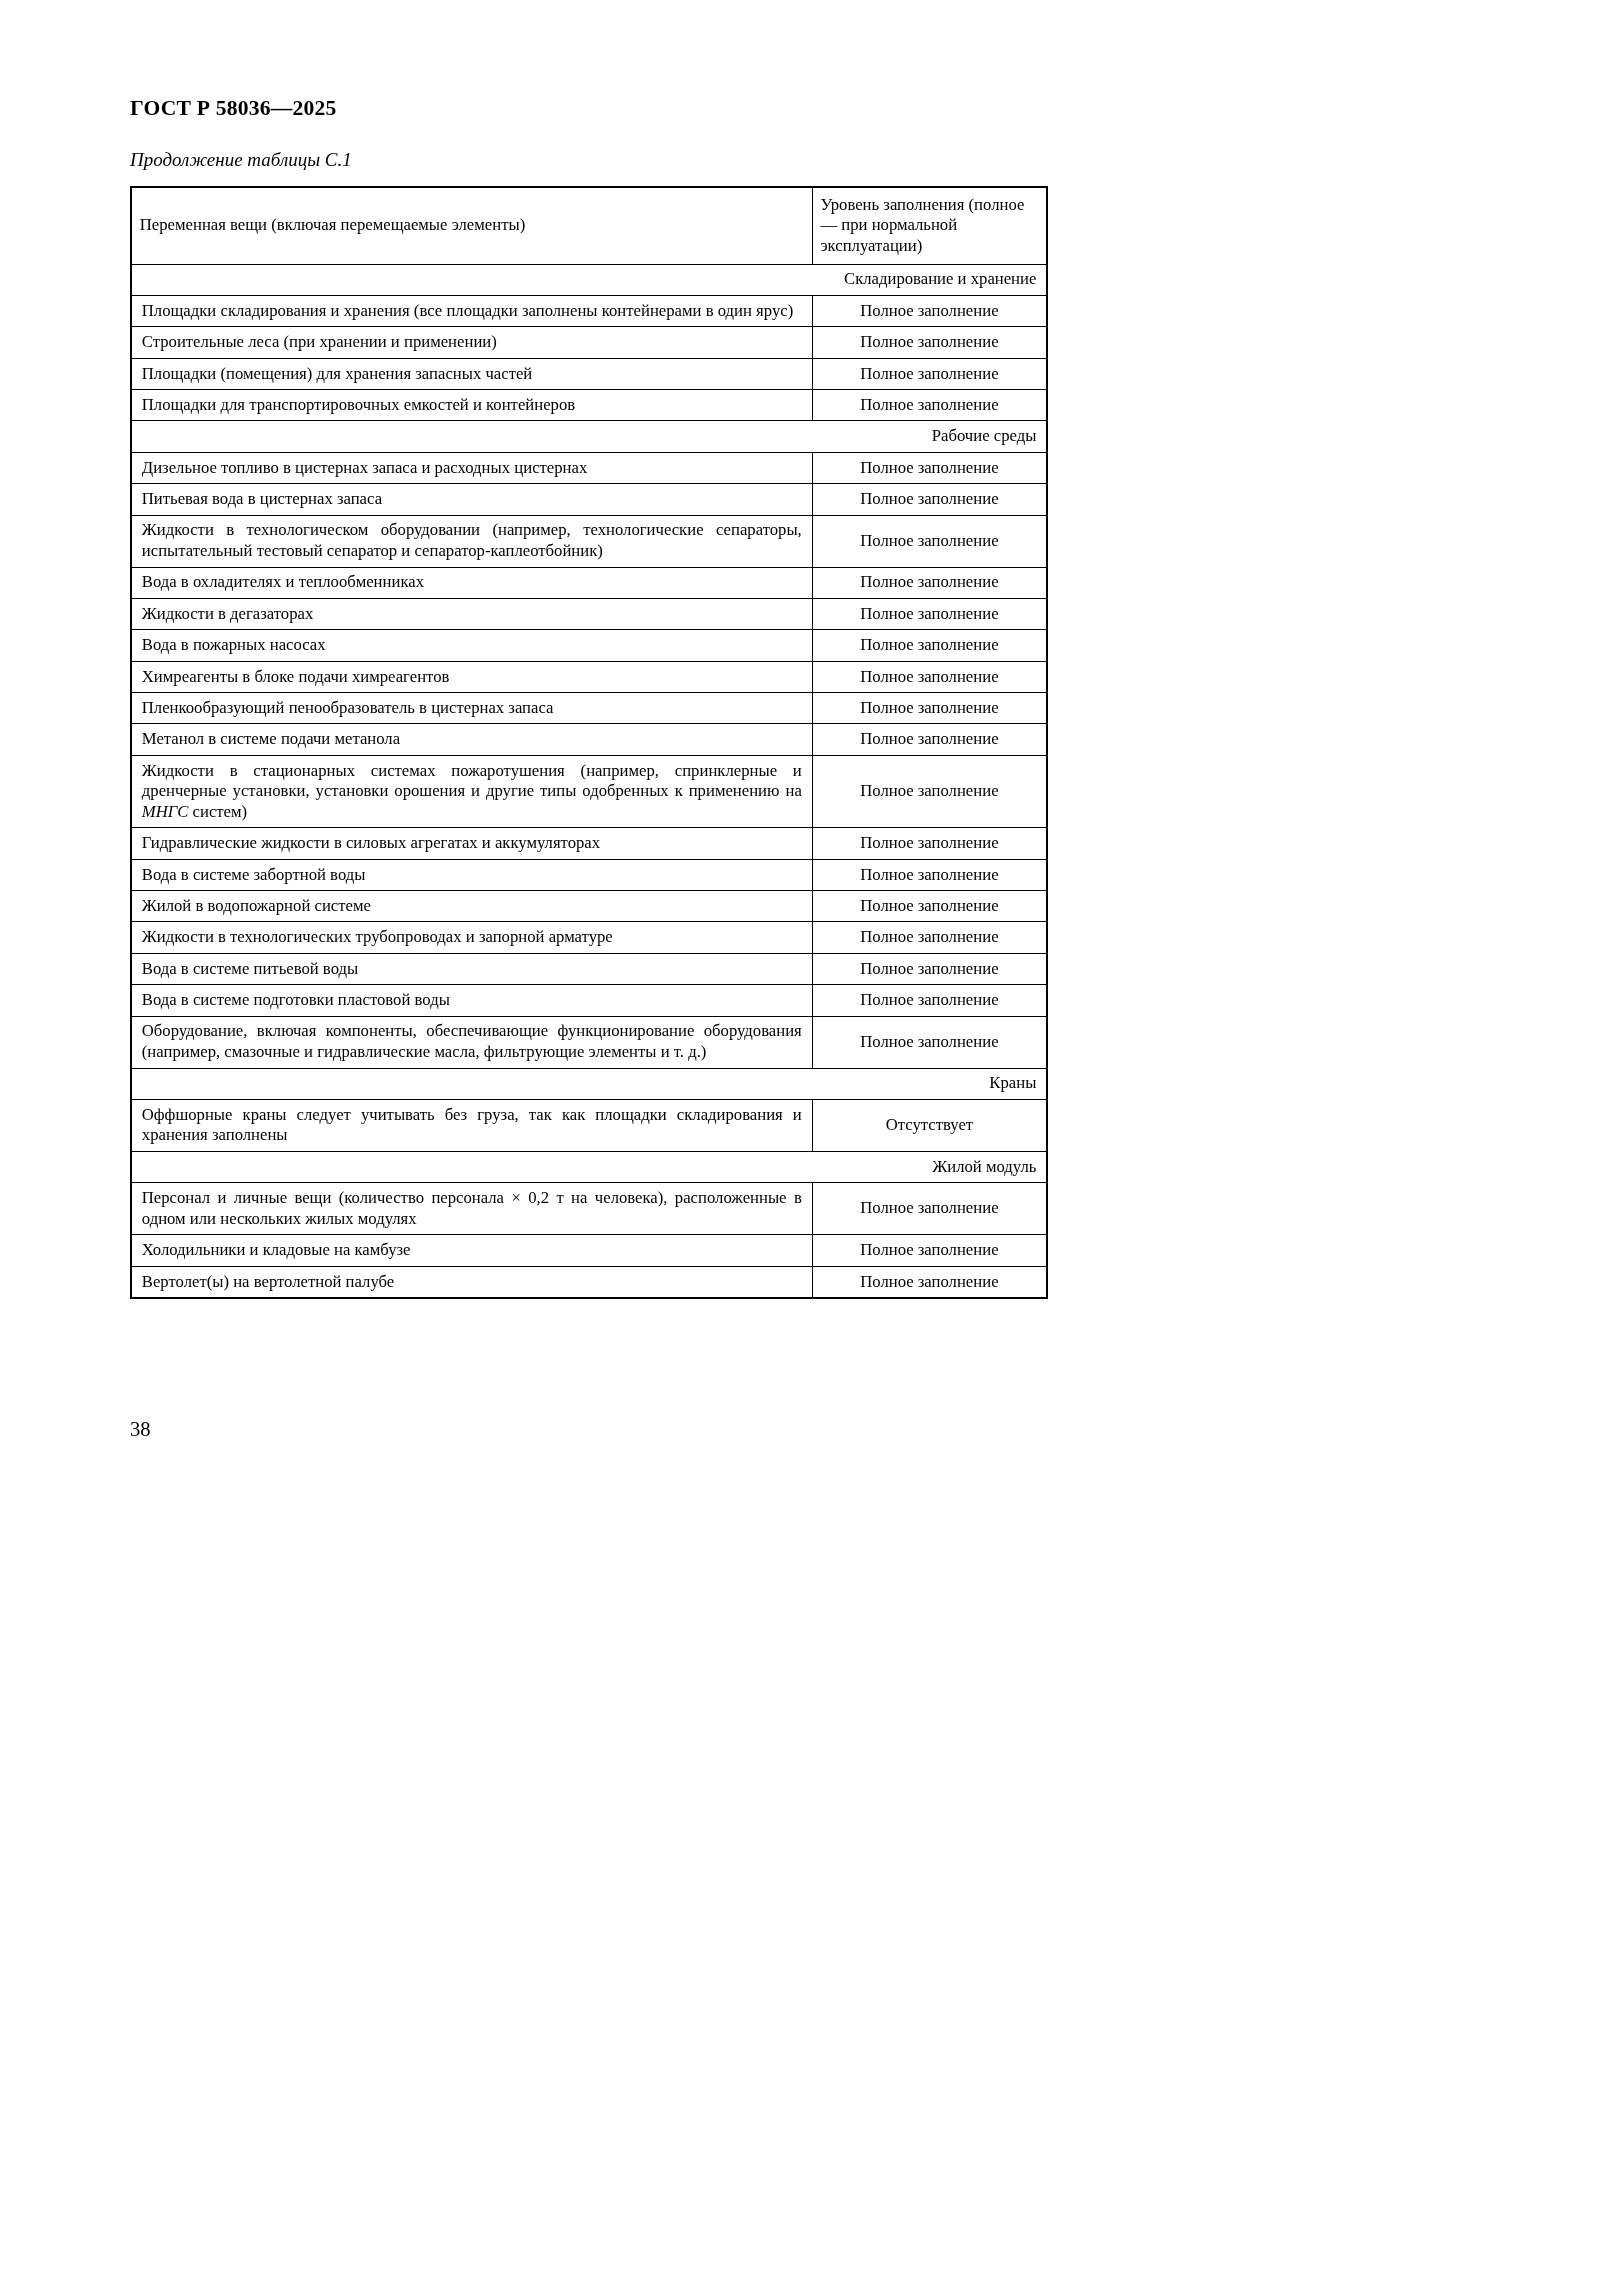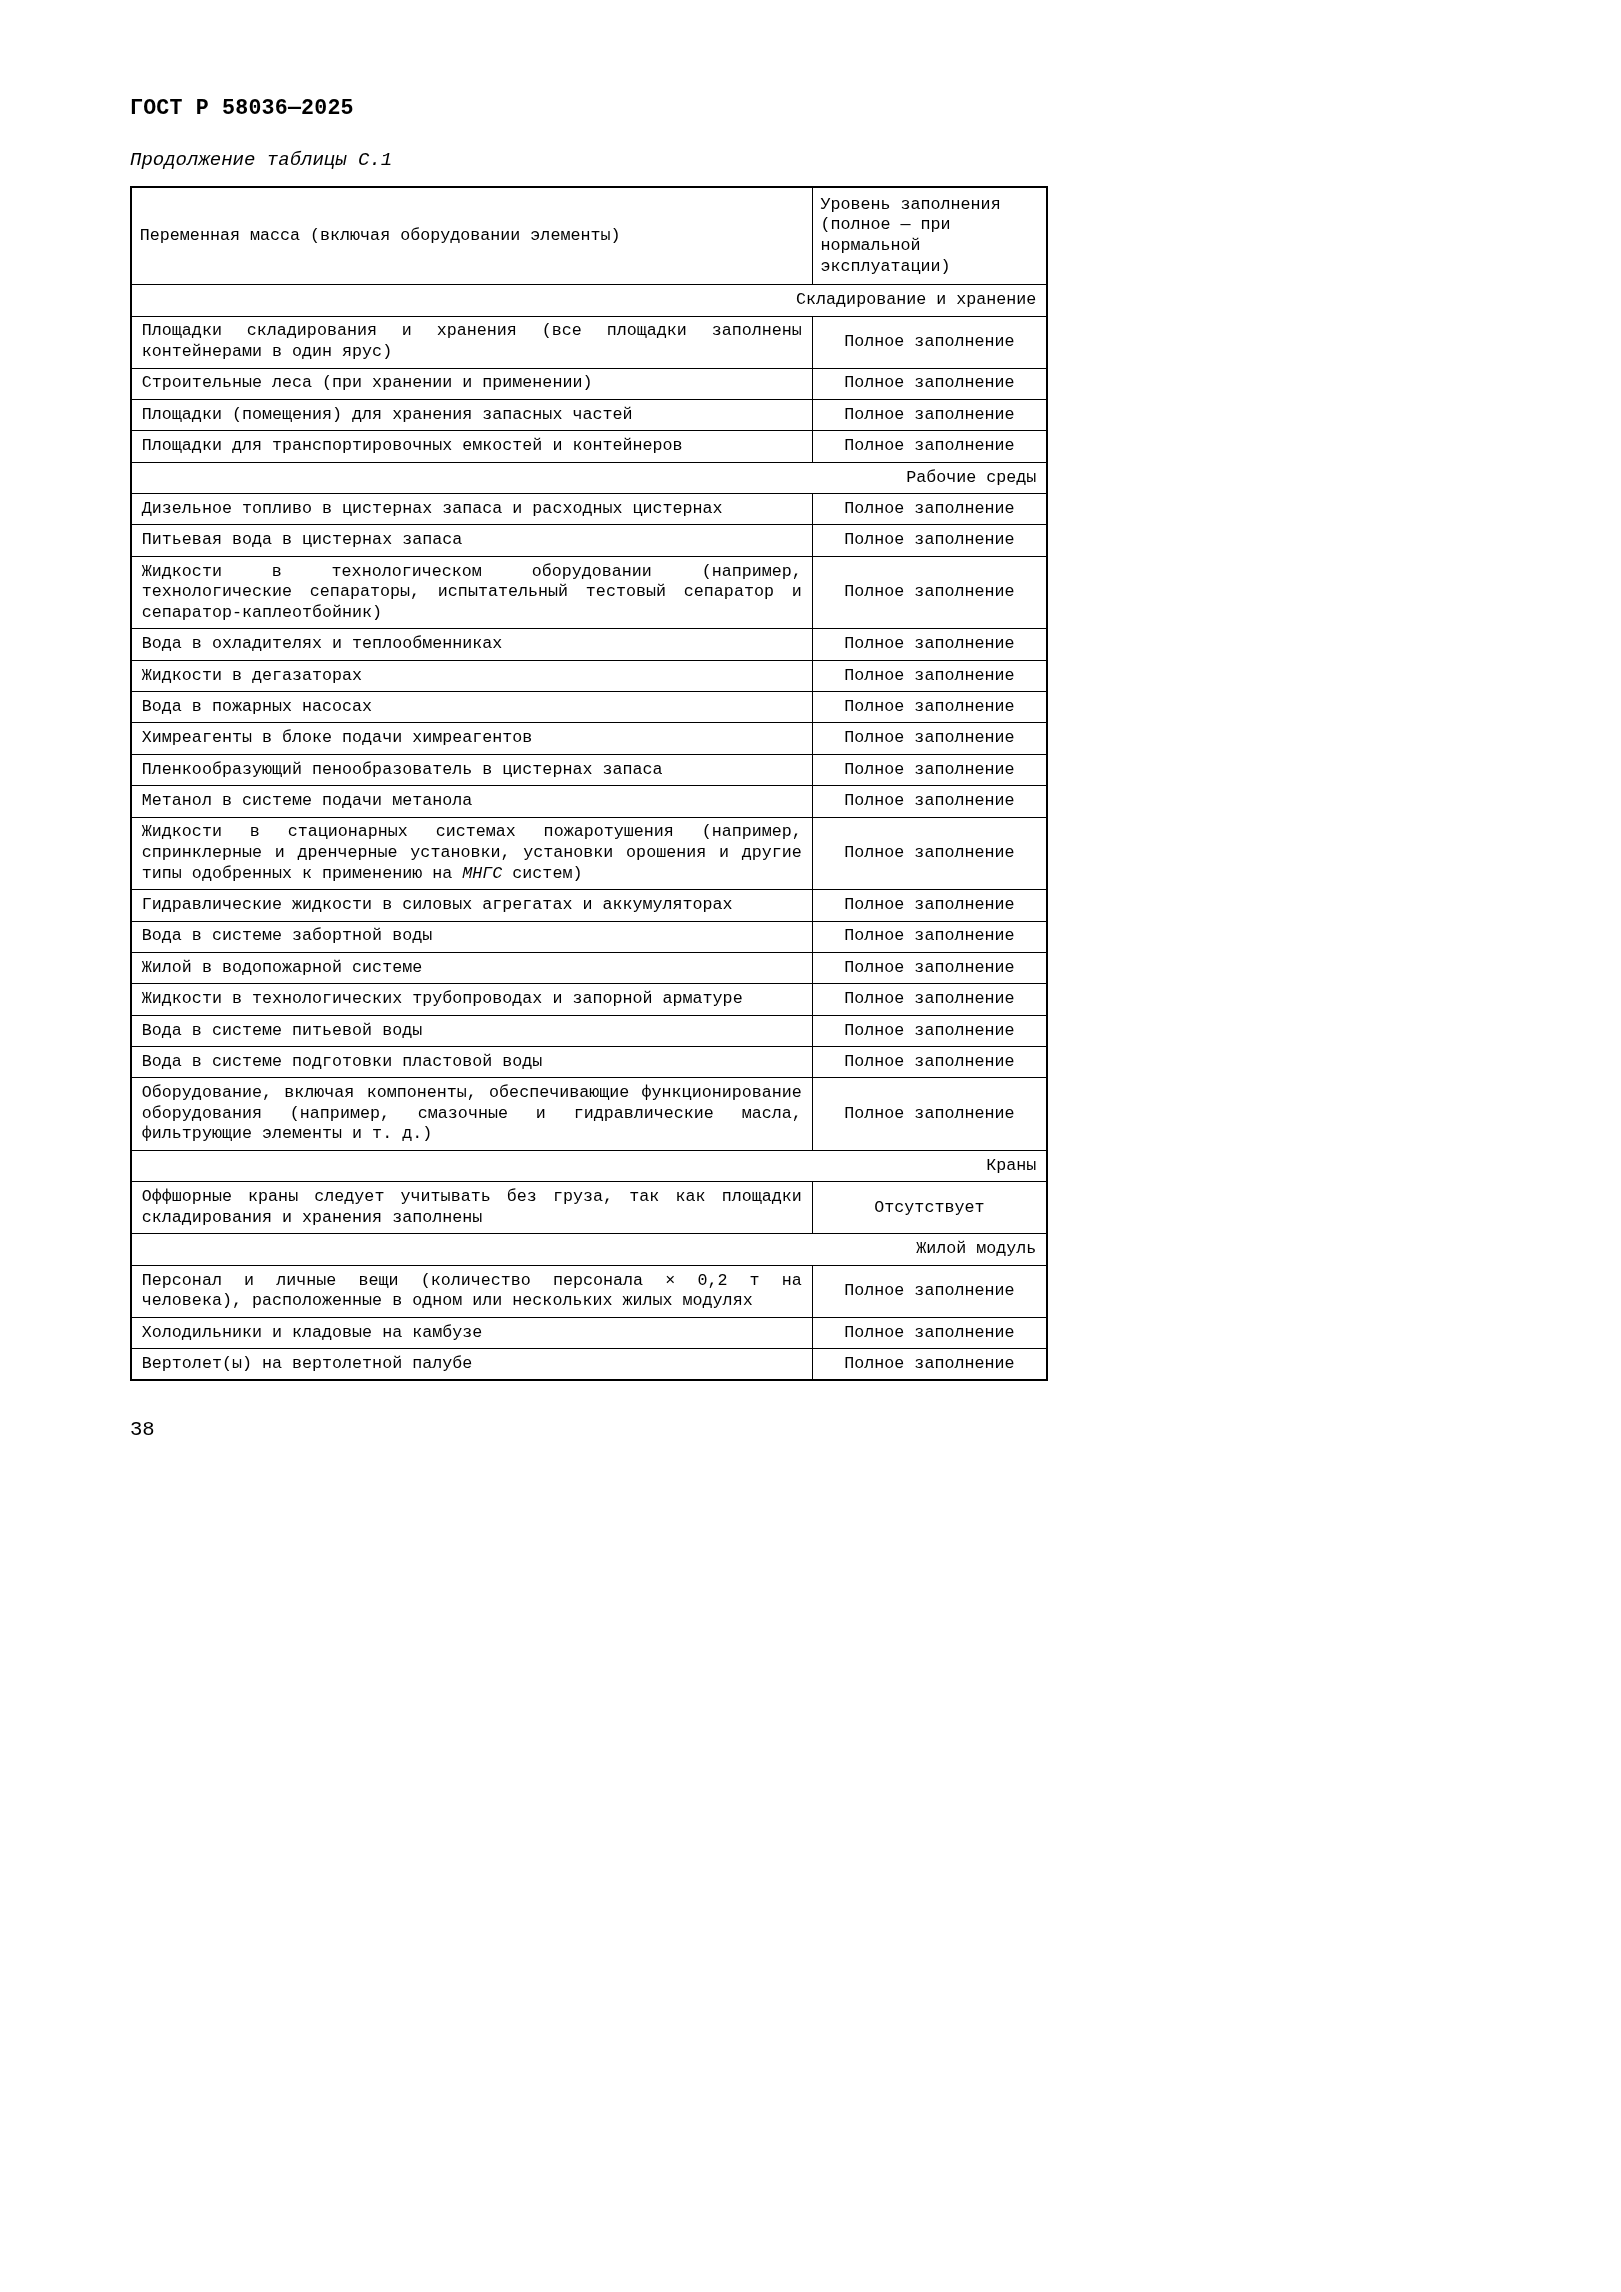--- a/index.html
+++ b/index.html
@@ -5,21 +5,21 @@
   html, body {
     margin: 0;
     padding: 0;
     background: #ffffff;
   }
   .page {
     position: relative;
     width: 1621px;
     height: 2293px;
     background: #ffffff;
-    font-family: Liberation Mono, monospace;
+    font-family: Liberation Serif, serif;
     color: #000000;
     overflow: hidden;
   }
   .doc-header {
     position: absolute;
     left: 130px;
     top: 96px;
     font-size: 21.6px;
     font-weight: bold;
     letter-spacing: 0.2px;
@@ -87,21 +87,21 @@
 <div class="page">
 
   <div class="doc-header">ГОСТ Р 58036—2025</div>
 
   <div class="table-caption">Продолжение таблицы С.1</div>
 
   <div class="table-wrap">
     <table class="main-table">
       <thead>
         <tr>
-          <th class="col1">Переменная масса (включая оборудовании элементы)</th>
+          <th class="col1">Переменная вещи (включая перемещаемые элементы)</th>
           <th class="col2">Уровень заполнения (полное — при нормальной эксплуатации)</th>
         </tr>
       </thead>
       <tbody id="table-body">
           <tr>
             <td colspan="2" class="section-cell">Складирование и хранение</td>
           </tr>
           <tr>
             <td class="desc-cell">Площадки складирования и хранения (все площадки заполнены контейнерами в один ярус)</td>
             <td class="level-cell">Полное заполнение</td>

